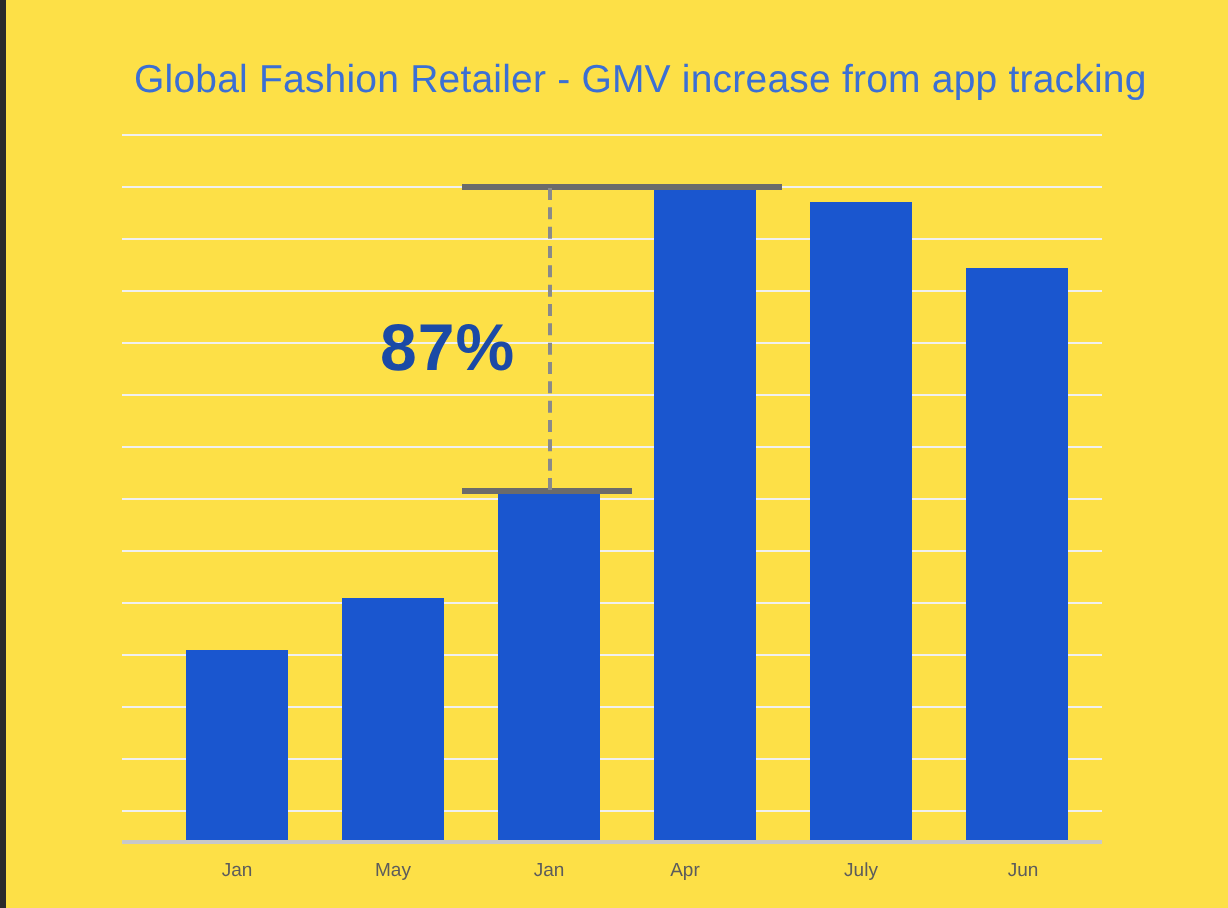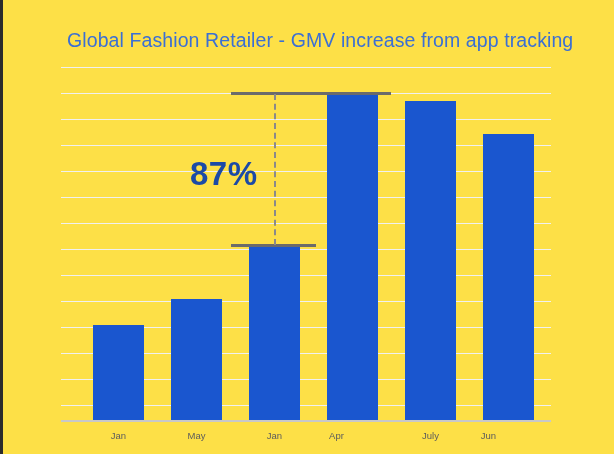--- a/index.html
+++ b/index.html
@@ -156,19 +156,19 @@
       <div class="marker-line" id="marker-top"></div>
       <div class="marker-line" id="marker-bottom"></div>
       <div id="connector-line"></div>
       <div id="delta-label">87%</div>
     </div>
 
     <div>
       <div class="tick-label" style="left:32px">Jan</div>
       <div class="tick-label" style="left:110px">May</div>
       <div class="tick-label" style="left:188px">Jan</div>
-      <div class="tick-label" style="left:250px">Apr</div>
+      <div class="tick-label" style="left:256px">Apr</div>
       <div class="tick-label" style="left:344px">July</div>
-      <div class="tick-label" style="left:402px">Jun</div>
+      <div class="tick-label" style="left:425px">Jun</div>
     </div>
 
   </div>
 </div>
 
 </body></html>

